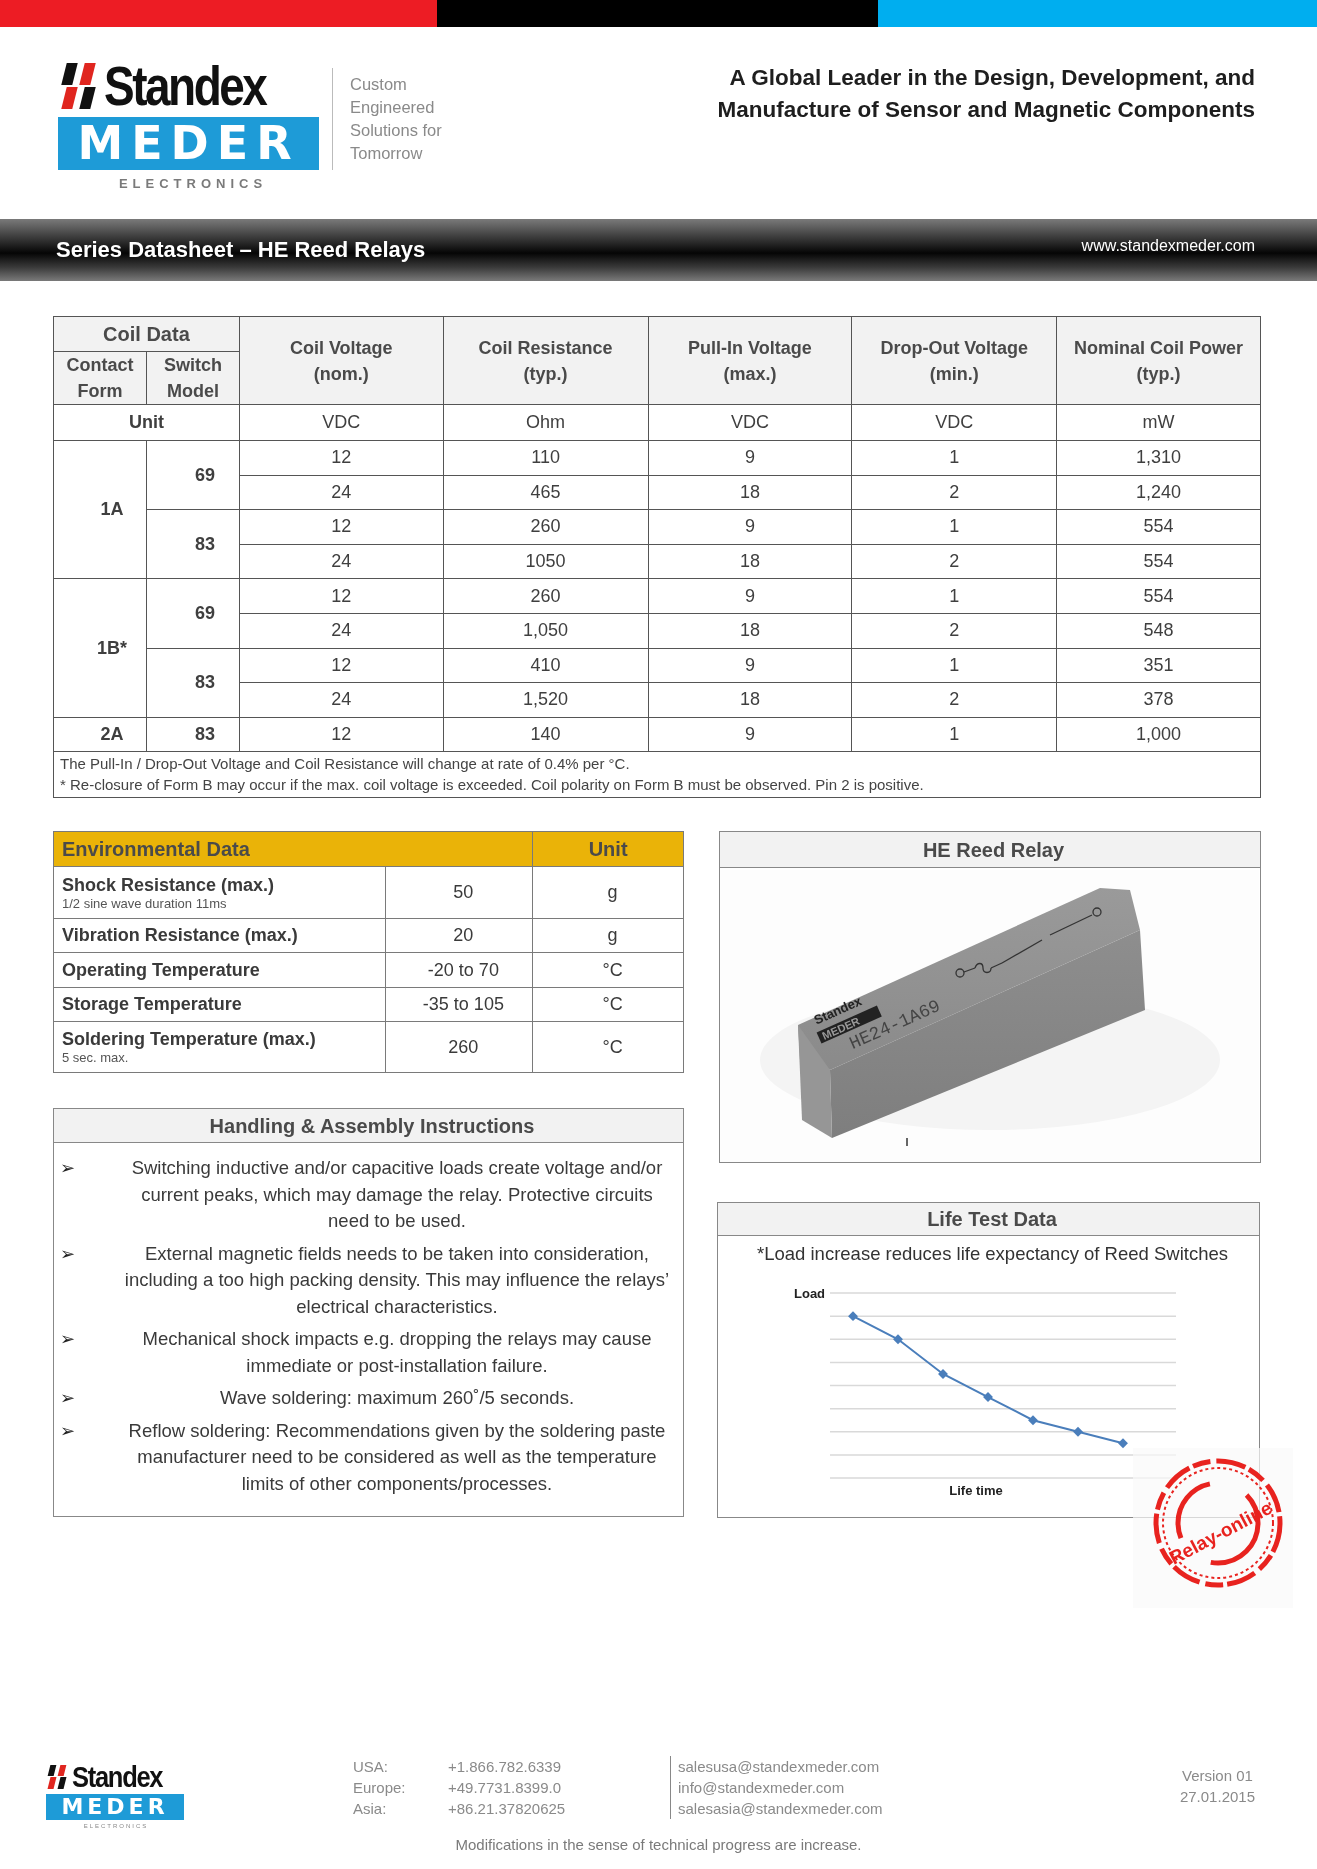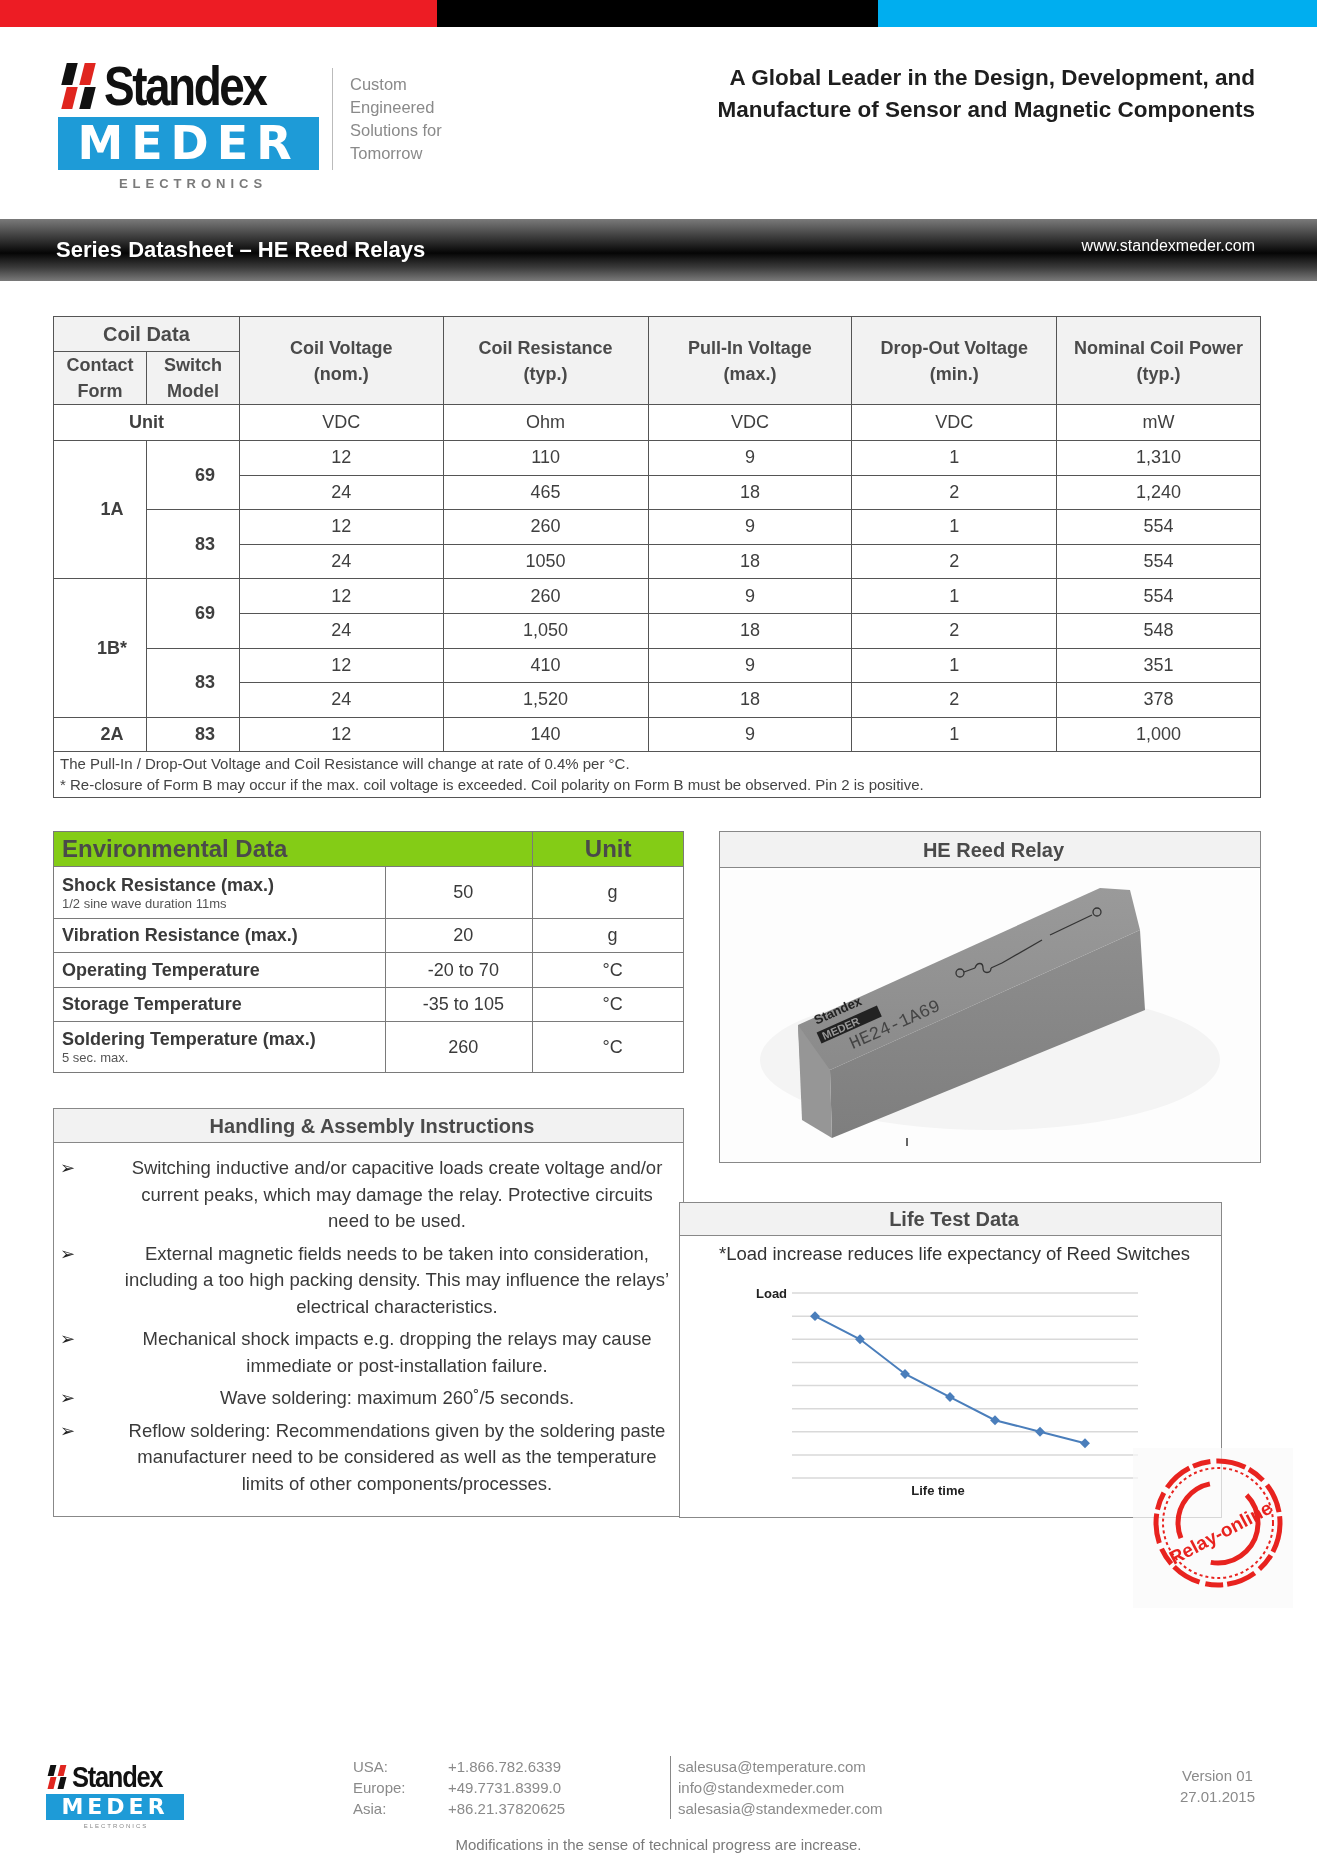--- a/index.html
+++ b/index.html
@@ -37,21 +37,21 @@
   .coil .hdr-top { height: 35px; }
   .coil .hdr-sub { height: 52px; font-size: 18px; line-height: 25px; }
   .coil .unit-row td { height: 36px; }
   .coil .data-row td { height: 34.6px; }
   .coil .bold { font-weight: bold; padding-left: 24px; }
   .coil .note { text-align: left; font-size: 15px; line-height: 21px; padding: 1px 6px 2px 6px; color: #444; }
 
   
   .env { position: absolute; left: 53px; top: 831px; width: 631px; font-size: 18px; color: #3a3a3a; }
   .env td { border: 1.5px solid #7a7a7a; padding-left: 9px; }
-  .env .head td { background: #84cc16; font-weight: bold; height: 35px; font-size: 24px; color: #4a4a4a; padding-left: 8px; }
+  .env .head td { background: #eab308; font-weight: bold; height: 35px; font-size: 20px; color: #4a4a4a; padding-left: 8px; }
   .env .head td.u { text-align: center; padding-left: 0; }
   .env .lbl { font-weight: bold; padding-left: 8px; color: #3a3a3a; }
   .env .lbl .sub { display: block; font-weight: normal; font-size: 13px; color: #555; line-height: 15px; }
   .env .val, .env .unit { text-align: center; }
   .env tr.r1 td { height: 52px; }
   .env tr.r2 td { height: 34px; }
   .env tr.r3 td { height: 35px; }
   .env tr.r4 td { height: 34px; }
   .env tr.r5 td { height: 51px; }
 
@@ -62,21 +62,21 @@
   .handling { left: 53px; top: 1108px; width: 631px; height: 409px; }
   .handling .box-head { height: 34px; line-height: 34px; }
   .handling ul { list-style: none; padding: 12px 10px 0 0; }
   .handling li { position: relative; padding-left: 67px; font-size: 18.5px; line-height: 26.5px; color: #3a3a3a; margin-bottom: 6px; }
   .handling li .arrow { position: absolute; left: 6px; top: 0; font-size: 18px; color: #222; }
 
   .relay { left: 719px; top: 831px; width: 542px; height: 332px; }
   .relay .box-head { height: 36px; line-height: 36px; }
   .relay-img { position: absolute; left: 0; top: 38px; width: 539px; height: 292px; background: #fdfdfd; }
 
-  .life { left: 679px; top: 1202px; width: 543px; height: 316px; }
+  .life { left: 717px; top: 1202px; width: 543px; height: 316px; }
   .life .box-head { height: 33px; line-height: 33px; }
   .life-note { font-size: 18.5px; color: #333; padding: 7px 0 0 8px; }
   .chart { position: absolute; left: 0; top: 70px; width: 540px; height: 240px; }
 
   .stamp { position: absolute; left: 1133px; top: 1448px; width: 160px; height: 160px; }
 
   
   .f-logo { position: absolute; left: 46px; top: 1762px; width: 140px; }
   .f-logo .w { font-weight: bold; font-size: 30px; color: #111; letter-spacing: -1.5px; line-height: 30px; display: flex; align-items: center; }
   .f-logo .w .sl { position: relative; width: 24px; height: 24px; margin-right: 2px; }
@@ -397,21 +397,21 @@
     <span style="display:inline-block;transform:scaleX(0.85);transform-origin:left">Standex</span>
   </div>
   <div class="m" style="background:#1E9BD7">MEDER</div>
   <div class="e">ELECTRONICS</div>
 </div>
 
 <div class="f-contacts">
   <div class="row">
     <span class="reg">USA:</span>
     <span class="ph">+1.866.782.6339</span>
-    <span class="em">salesusa@temperature.com</span>
+    <span class="em">salesusa@standexmeder.com</span>
   </div>
   <div class="row">
     <span class="reg">Europe:</span>
     <span class="ph">+49.7731.8399.0</span>
     <span class="em">info@standexmeder.com</span>
   </div>
   <div class="row">
     <span class="reg">Asia:</span>
     <span class="ph">+86.21.37820625</span>
     <span class="em">salesasia@standexmeder.com</span>

